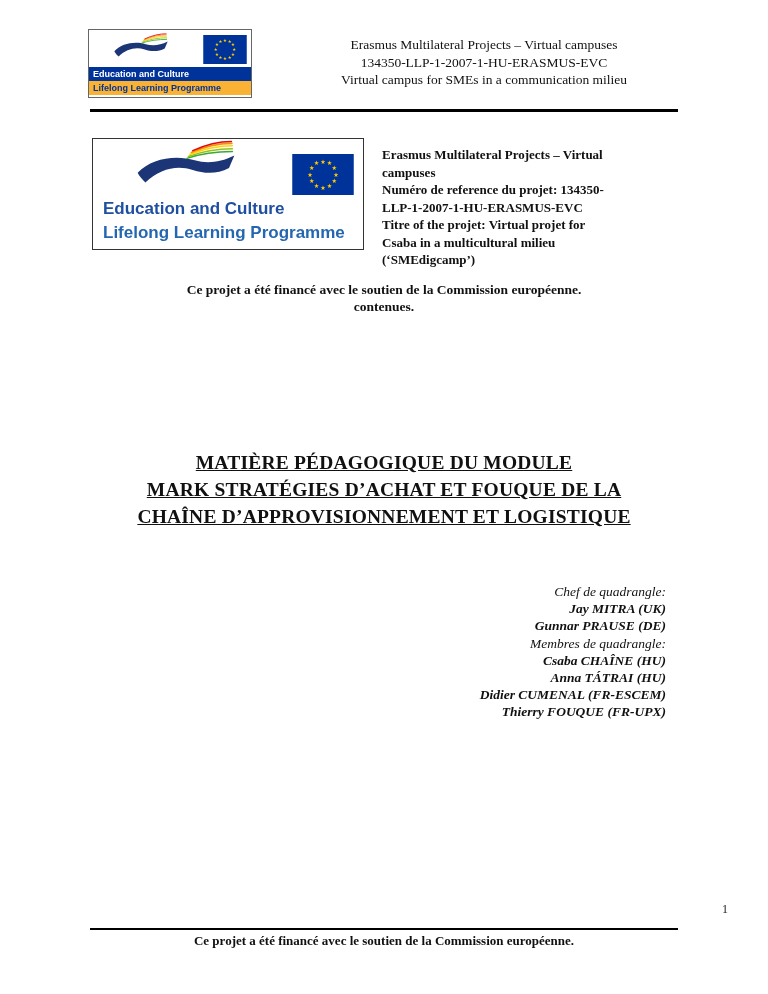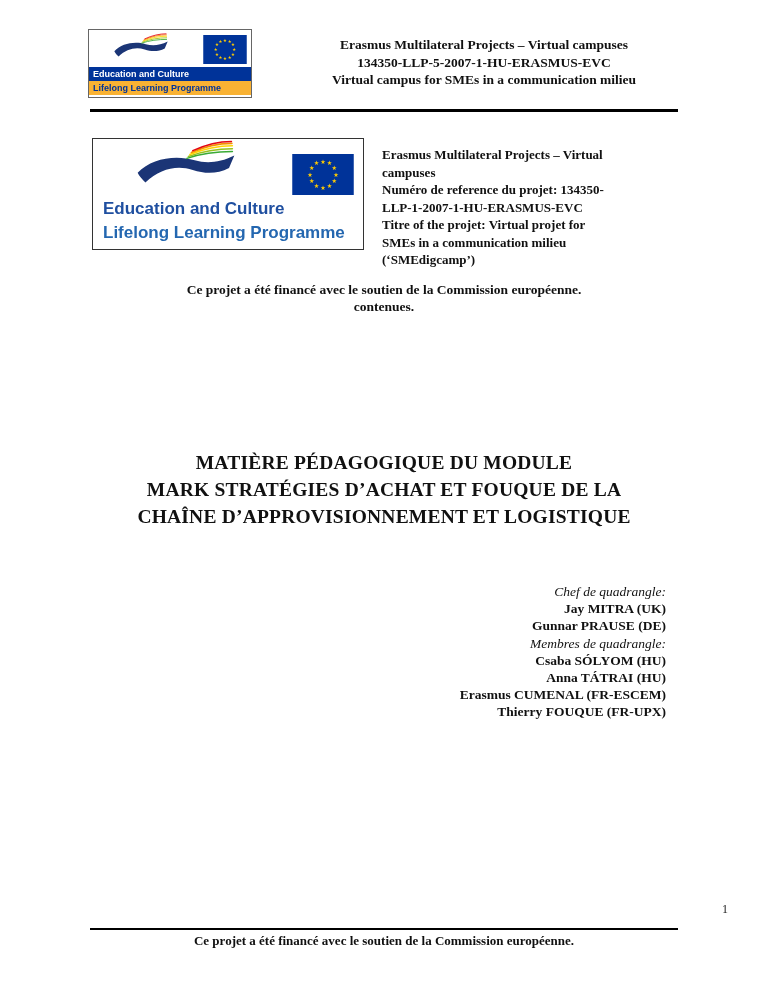--- a/index.html
+++ b/index.html
@@ -18,21 +18,21 @@
   }
   .sl-row { display:flex; align-items:center; height:37px; padding:2px 4px 1px 2px; }
   .sl-swoosh { width:100px; height:32px; }
   .sl-flag   { width:44px; height:29px; margin-left:auto; }
   .sl-bar { font:bold 9px "Liberation Sans", sans-serif; padding:1px 4px; line-height:12px; }
   .sl-bar.blue   { background:#003399; color:#ffffff; }
   .sl-bar.orange { background:#F9B233; color:#003399; }
 
   .header-text {
     position:absolute; left:300px; top:36px; width:368px;
-    text-align:center; font-weight:bold; font-size:13.5px; line-height:17.5px;
+    text-align:center; font-weight:normal; font-size:13.5px; line-height:17.5px;
   }
 
   .rule-top { position:absolute; left:90px; top:109px; width:588px; height:3px; background:#000; }
 
   
   .big-logo {
     position:absolute; left:92px; top:138px; width:272px; height:112px;
     border:1px solid #333; background:#fff;
   }
   .bl-swoosh { position:absolute; left:4px; top:1px; width:178px; height:58px; }
@@ -52,29 +52,29 @@
     position:absolute; left:84px; top:281px; width:600px;
     text-align:center; font-weight:bold; font-size:13.5px; line-height:17px;
   }
 
   
   .doc-title {
     position:absolute; left:0; top:449px; width:768px;
     text-align:center; font-weight:bold; font-size:19.5px; line-height:27px;
     letter-spacing:0.2px;
   }
-  .doc-title span { }
+  .doc-title span { text-decoration:underline; }
 
   
   .authors {
     position:absolute; right:102px; top:583px; width:400px;
     text-align:right; font-size:13.5px; line-height:17.2px;
   }
   .authors .label { font-style:italic; }
-  .authors .name  { font-weight:bold; }
+  .authors .name  { font-weight:bold;font-style:italic; }
 
   
   .page-number { position:absolute; right:40px; top:902px; font-size:12px; color:#222; }
   .rule-bottom { position:absolute; left:90px; top:928px; width:588px; height:2px; background:#000; }
   .footer-text {
     position:absolute; left:0; top:933px; width:768px;
     text-align:center; font-weight:bold; font-size:13px;
   }
 </style>
 </head>
@@ -118,21 +118,21 @@
       <svg class="sl-flag">
           <use href="#euflag"></use>
         </svg>
     </div>
     <div class="sl-bar blue">Education and Culture</div>
     <div class="sl-bar orange">Lifelong Learning Programme</div>
   </div>
 
   <div class="header-text">
     <div>Erasmus Multilateral Projects – Virtual campuses</div>
-    <div>134350-LLP-5-2007-1-HU-ERASMUS-EVC</div>
+    <div>134350-LLP-1-2007-1-HU-ERASMUS-EVC</div>
     <div>Virtual campus for SMEs in a communication milieu</div>
   </div>
 
   <div class="rule-top"></div>
 
   <div class="big-logo">
     <svg class="bl-swoosh">
         <use href="#swoosh"></use>
       </svg>
     <svg class="bl-flag">
@@ -141,43 +141,43 @@
     <div class="bl-line1">Education and Culture</div>
     <div class="bl-line2">Lifelong Learning Programme</div>
   </div>
 
   <div class="project-block">
     <div>Erasmus Multilateral Projects – Virtual</div>
     <div>campuses</div>
     <div>Numéro de reference du projet: 134350-</div>
     <div>LLP-1-2007-1-HU-ERASMUS-EVC</div>
     <div>Titre of the projet: Virtual projet for</div>
-    <div>SMEs in a communication milieu</div>
+    <div>Csaba in a multicultural milieu</div>
     <div>(‘SMEdigcamp’)</div>
   </div>
 
   <div class="disclaimer">
     <div>Ce projet a été financé avec le soutien de la Commission européenne.</div>
     <div>contenues.</div>
   </div>
 
   <div class="doc-title">
     <div><span>MATIÈRE PÉDAGOGIQUE DU MODULE</span></div>
     <div><span>MARK STRATÉGIES D’ACHAT ET FOUQUE DE LA</span></div>
     <div><span>CHAÎNE D’APPROVISIONNEMENT ET LOGISTIQUE</span></div>
   </div>
 
   <div class="authors">
     <div class="label">Chef de quadrangle:</div>
     <div class="name">Jay MITRA (UK)</div>
     <div class="name">Gunnar PRAUSE (DE)</div>
     <div class="label">Membres de quadrangle:</div>
-    <div class="name">Csaba SÓLYOM (HU)</div>
+    <div class="name">Csaba CHAÎNE (HU)</div>
     <div class="name">Anna TÁTRAI (HU)</div>
-    <div class="name">Erasmus CUMENAL (FR-ESCEM)</div>
+    <div class="name">Didier CUMENAL (FR-ESCEM)</div>
     <div class="name">Thierry FOUQUE (FR-UPX)</div>
   </div>
 
   <div class="page-number">1</div>
   <div class="rule-bottom"></div>
   <div class="footer-text">Ce projet a été financé avec le soutien de la Commission européenne.</div>
 
 </div>
 
 </body></html>

